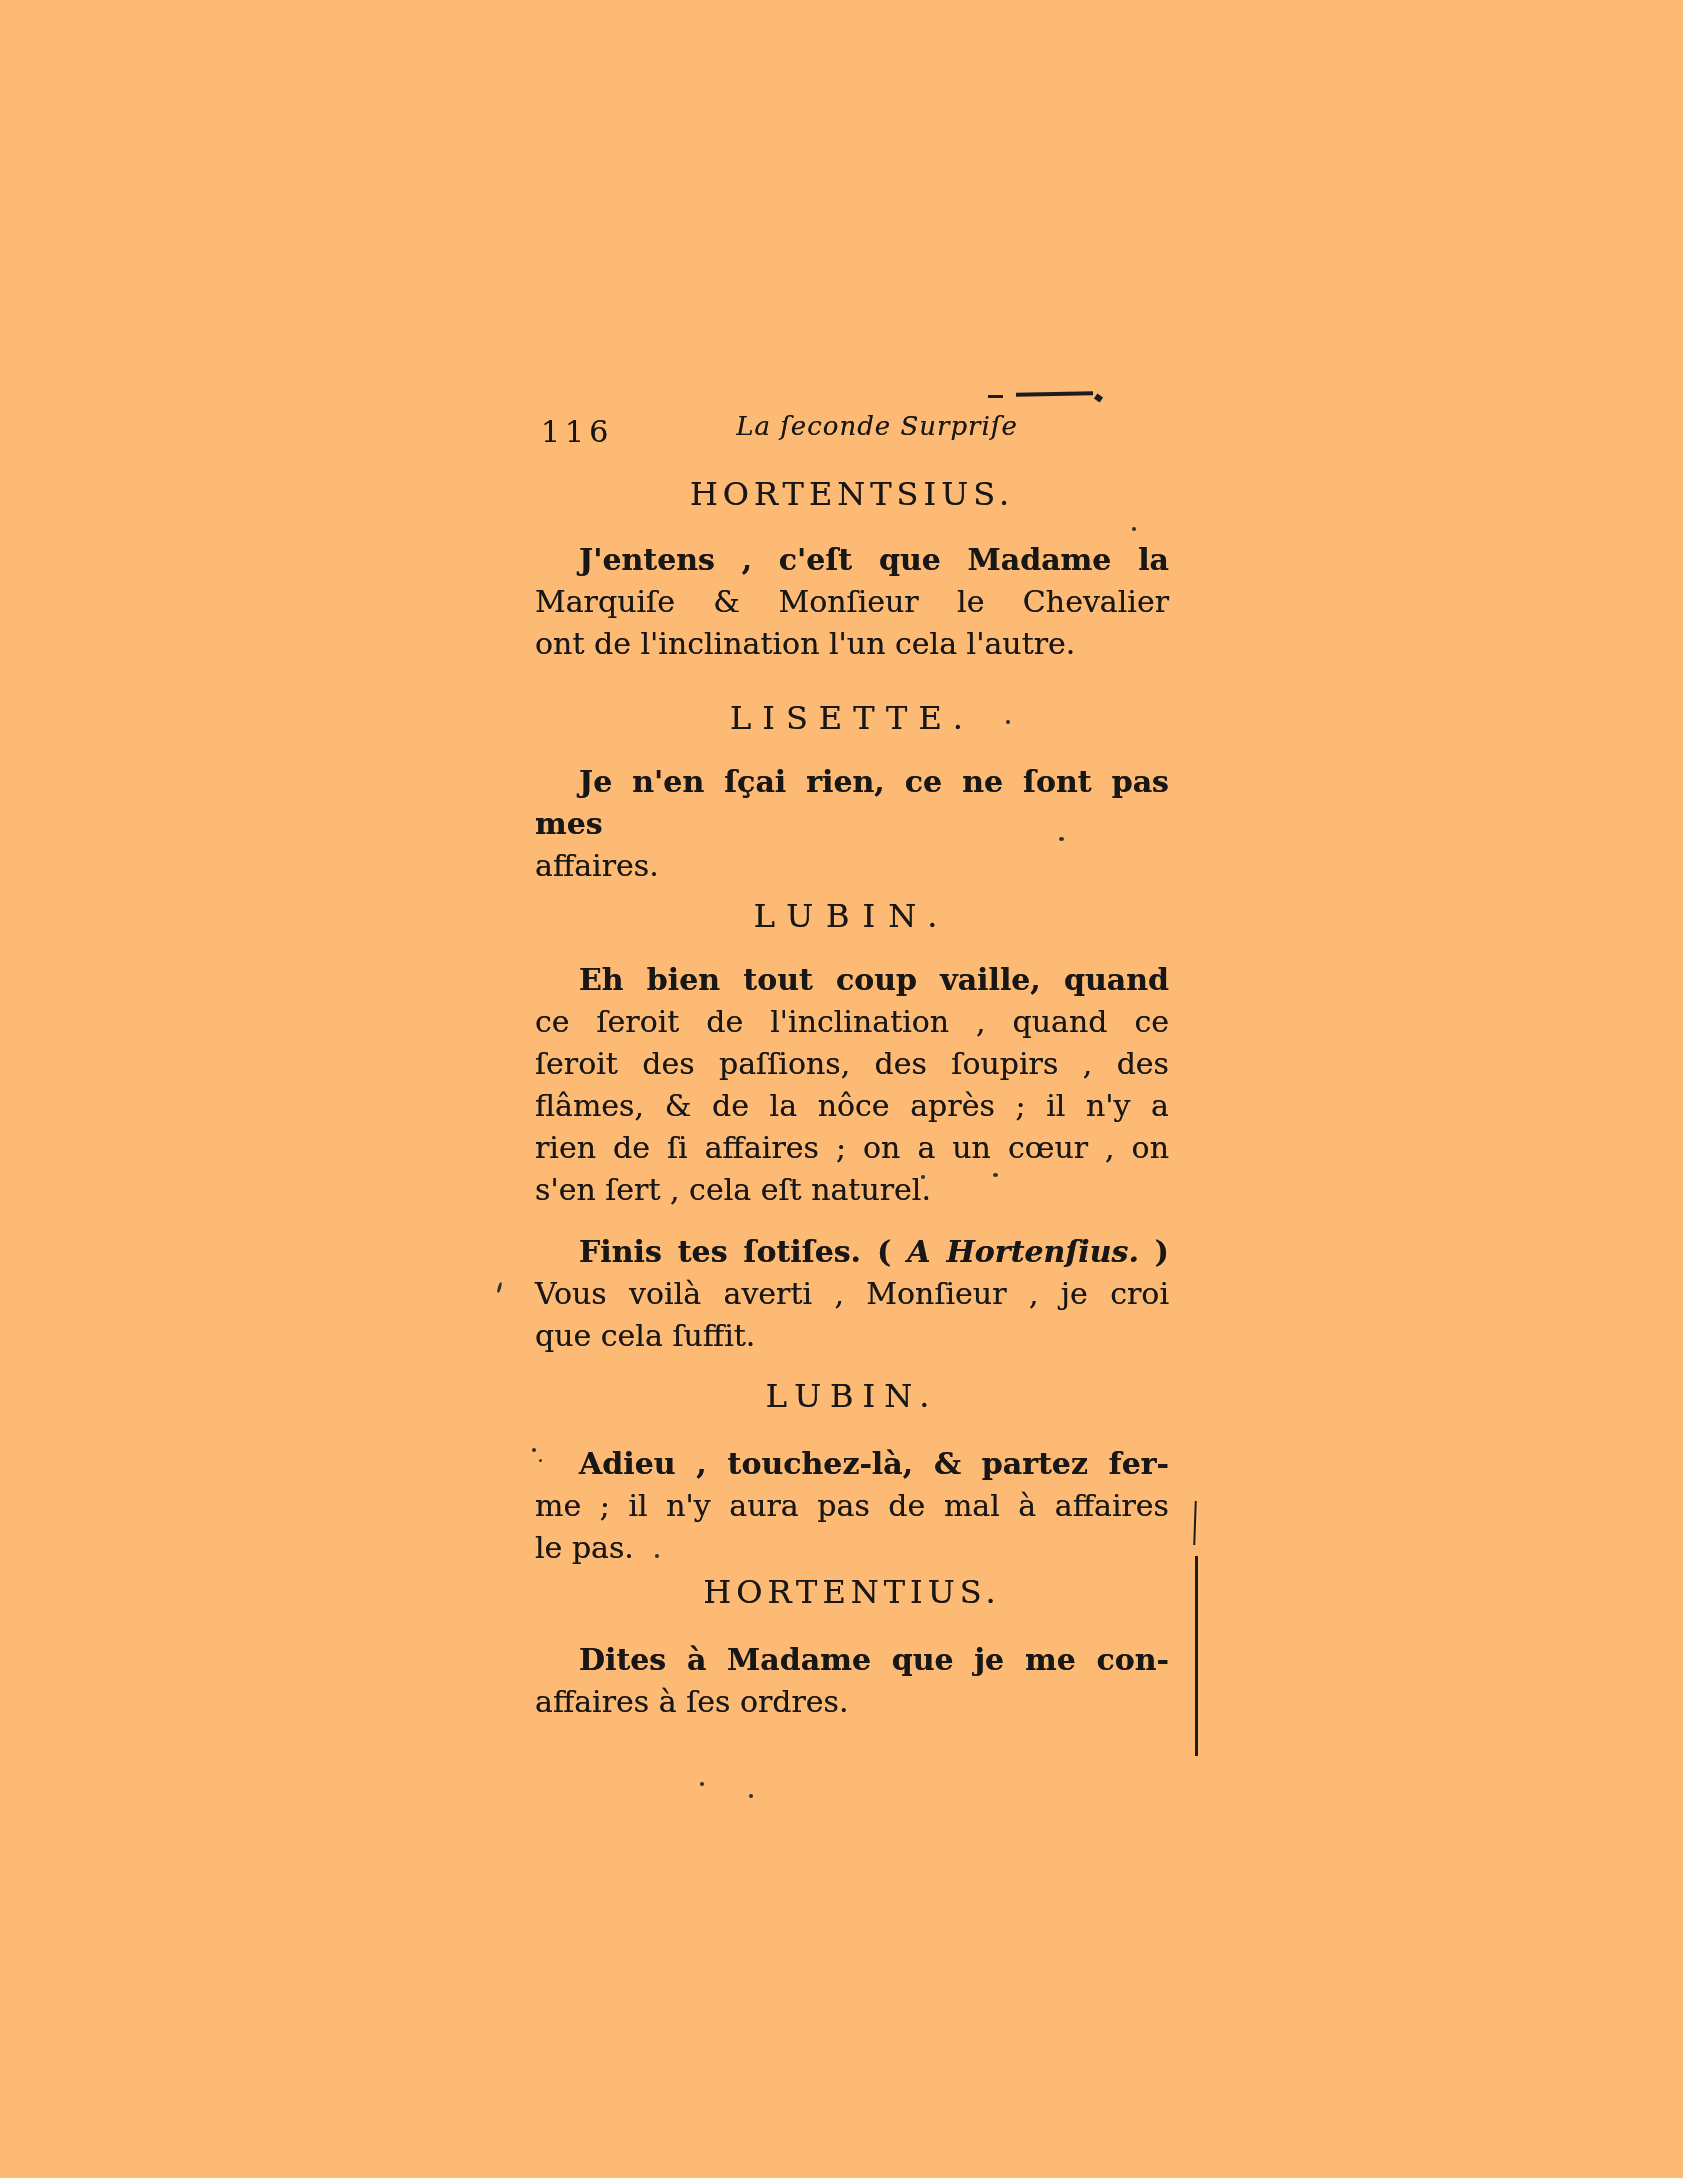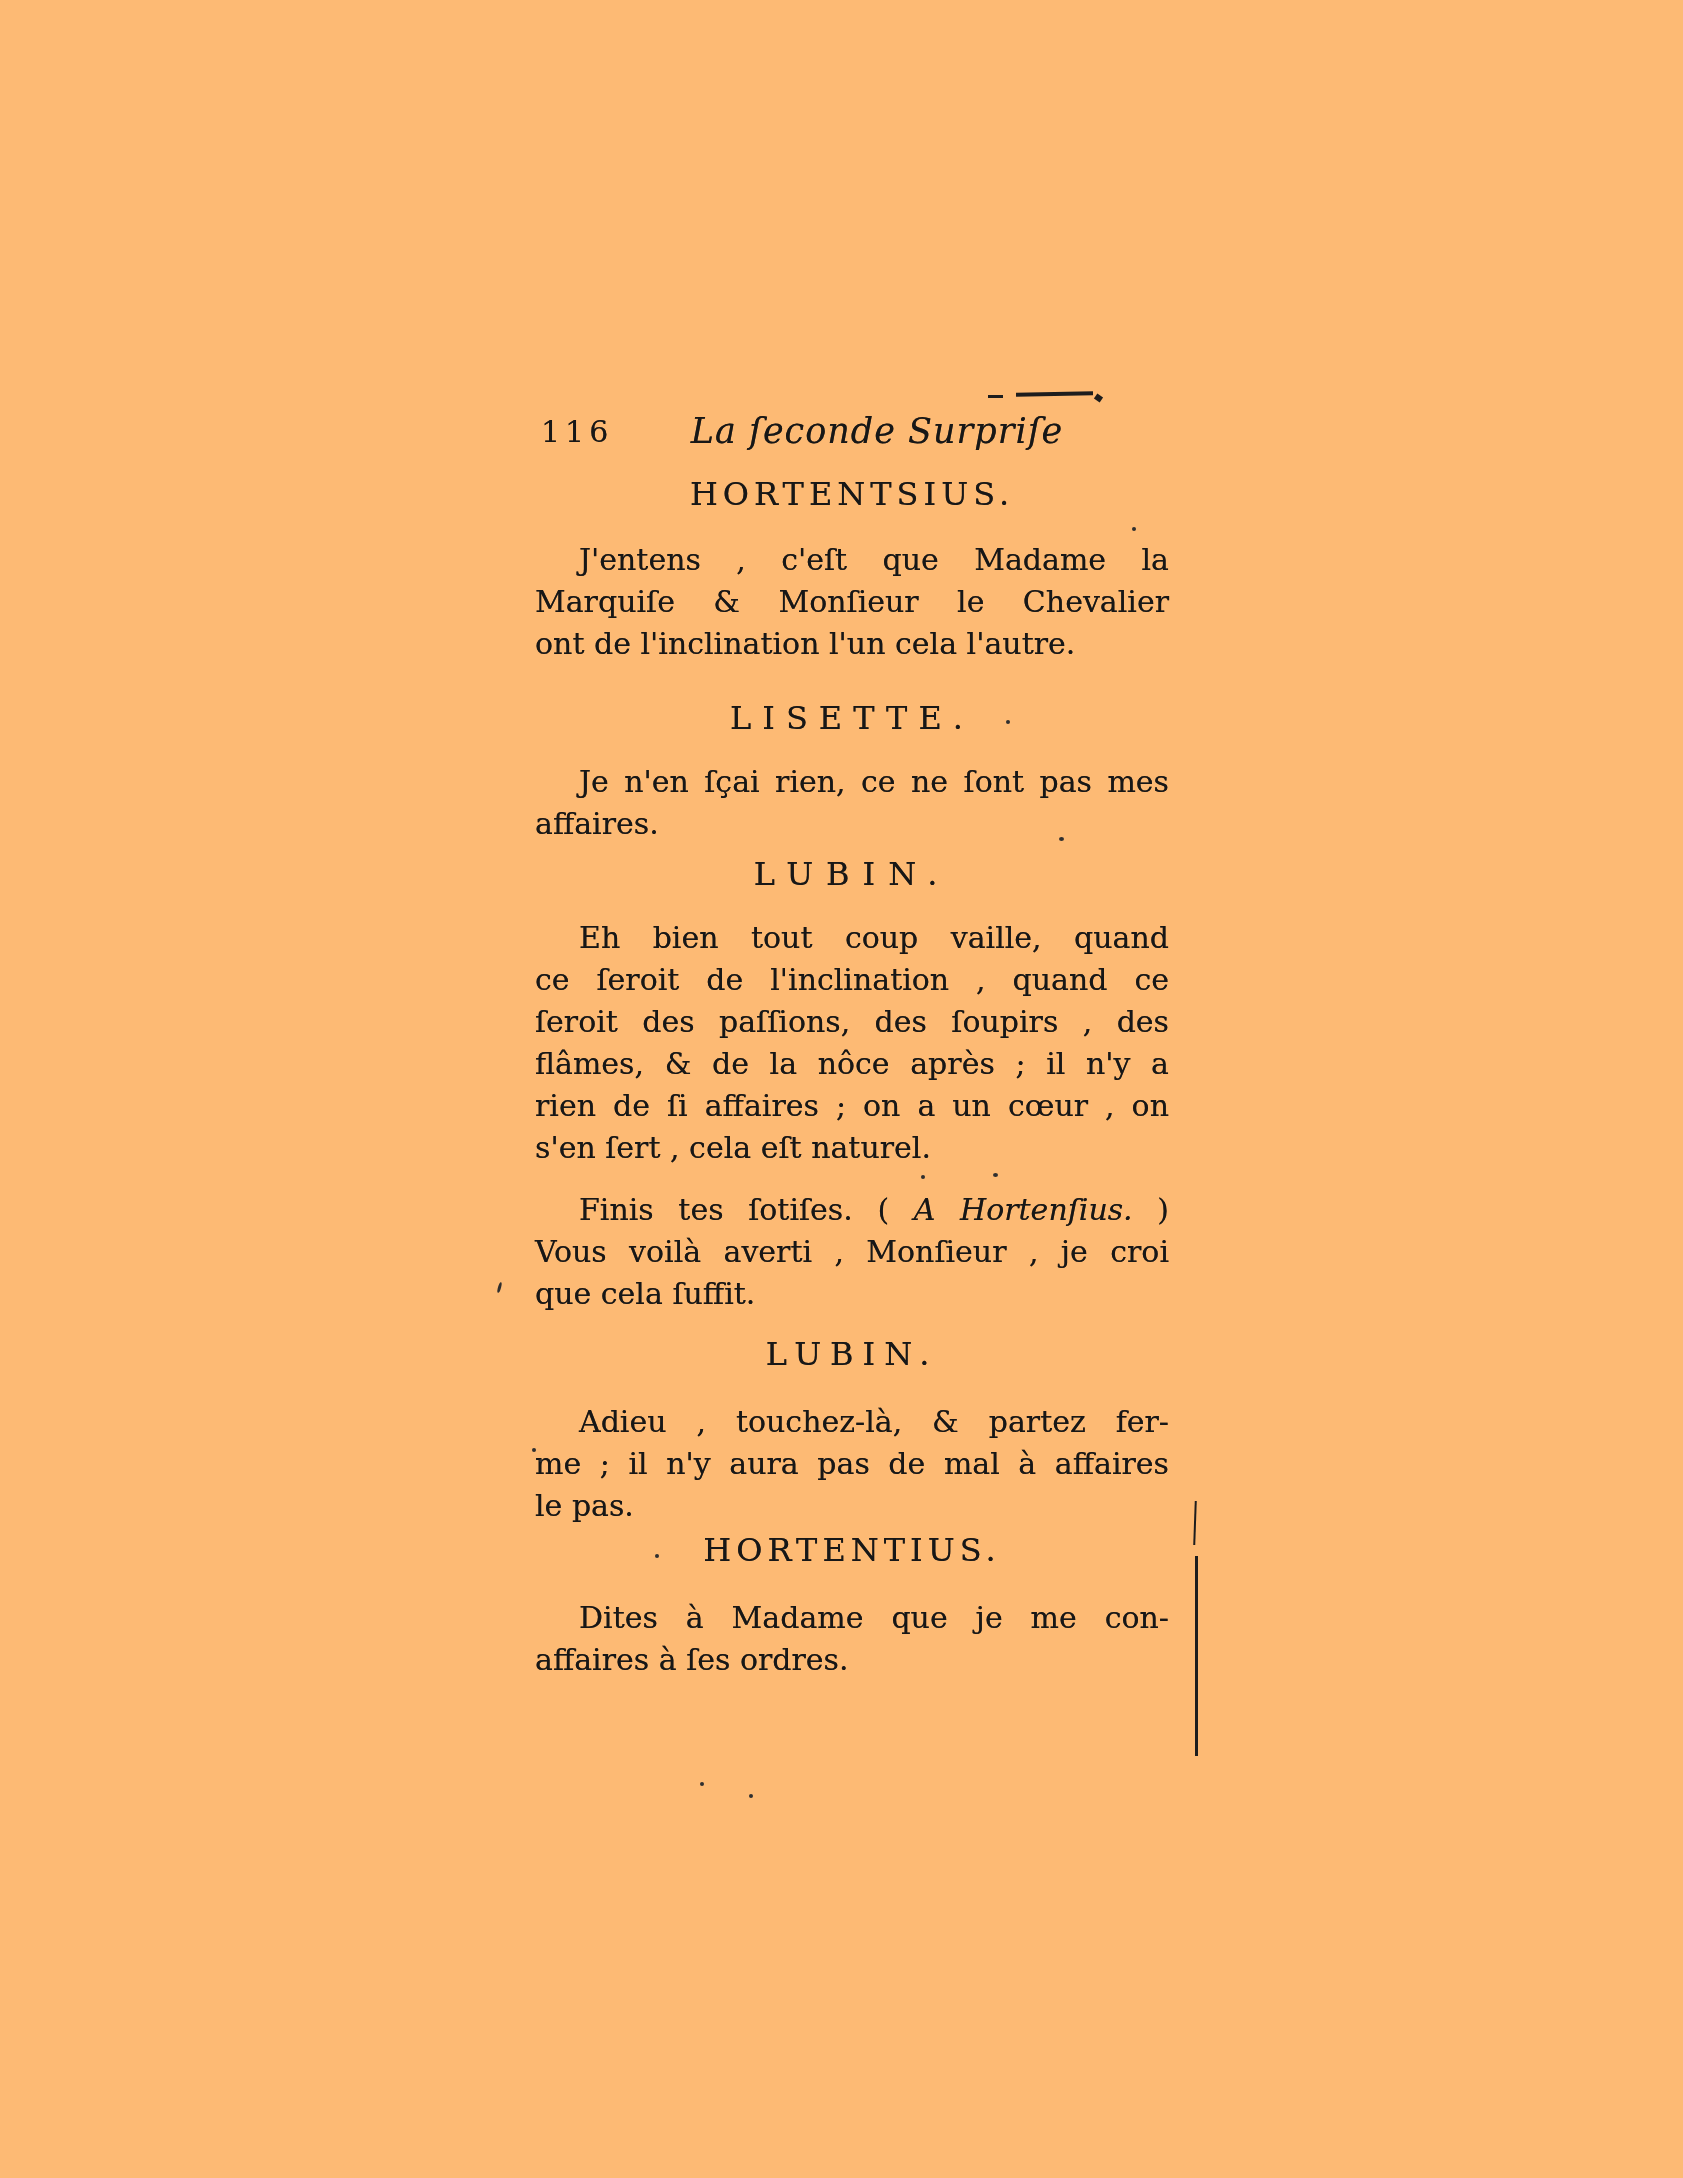--- a/index.html
+++ b/index.html
@@ -4,26 +4,26 @@
 <style>
   html,body{margin:0;padding:0;background:#ffffff;}
   .sheet{
     position:relative;width:1683px;height:2178px;background:#fdba74;
     font-family:"DejaVu Serif","Liberation Serif",serif;color:#171717;
     overflow:hidden;text-shadow:0 0 0.6px rgba(15,15,15,0.65);
   }
   .page-text{position:absolute;left:535px;top:411px;width:634px;}
   .running-head{position:relative;height:46px;font-size:30px;}
   .pageno{position:absolute;left:6px;top:3px;letter-spacing:5px;}
-  .running-title{display:block;text-align:center;font-style:italic;font-size:35px;padding-left:50px;letter-spacing:1px;}
+  .running-title{display:block;text-align:center;font-style:italic;font-size:26px;padding-left:50px;letter-spacing:1px;}
   .speaker{text-align:center;font-size:32px;line-height:42px;white-space:nowrap;}
   .para{font-size:30px;line-height:42px;}
   .line{text-align:justify;text-align-last:justify;}
   .line.last{text-align-last:left;}
-  .line.first{text-indent:44px;}
+  .line.first{text-indent:44px;font-weight:bold;}
   .italic{font-style:italic;}
   .dir{font-size:29px;margin-left:16px;letter-spacing:0;}
   .ls5{letter-spacing:5px;}
   .ls7{letter-spacing:7px;}
   .ls9{letter-spacing:9px;}
   .ls11{letter-spacing:11px;}
   .ls13{letter-spacing:13px;}
   .ink{position:absolute;background:#1d1d1d;}
   .speck{position:absolute;background:#2f2f2f;border-radius:50%;}
 </style>

